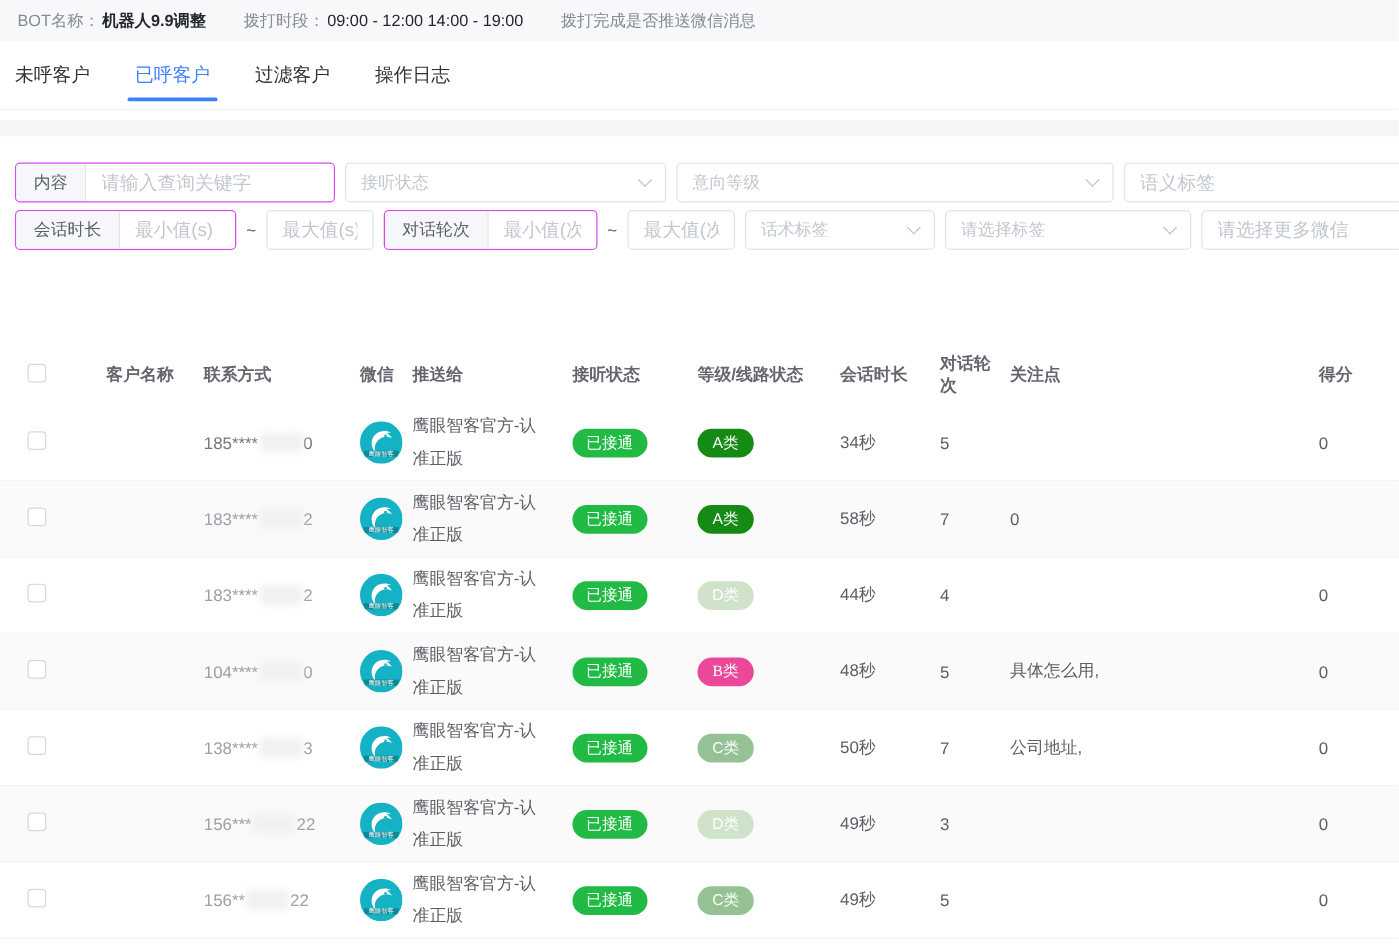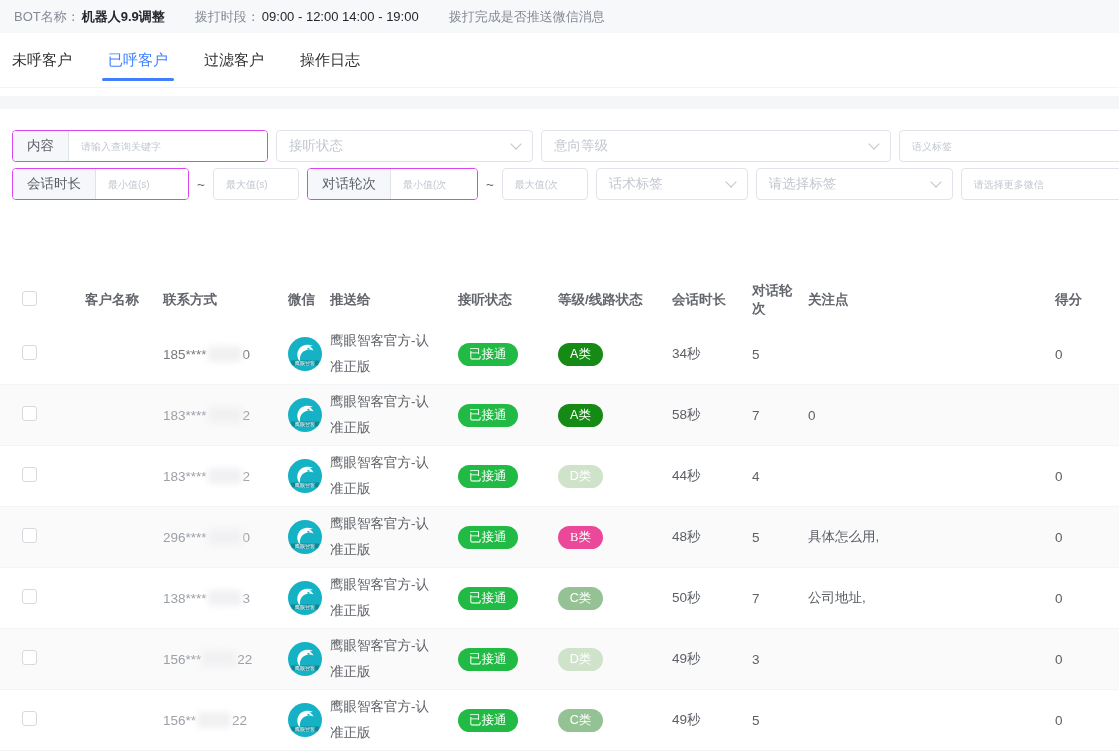--- a/index.html
+++ b/index.html
@@ -18,21 +18,21 @@
   .tab{position:relative;height:100%;display:flex;align-items:center;cursor:pointer;color:#303133}
   .tab.active{color:#4080ff}
   .tab.active::after{content:"";position:absolute;left:-6px;right:-6px;bottom:6px;height:3px;border-radius:2px;background:#4080ff}
   .band{height:13px;background:#f5f6f8;margin-top:8px}
 
   
   .filters{padding:0 12px;margin-top:21px;font-size:13.5px}
   .frow{display:flex;align-items:center;gap:8px;margin-bottom:6px}
   .input-group{display:flex;height:32px;border:1px solid #d946ef;border-radius:4px;overflow:hidden;background:#fff;flex-shrink:0}
   .addon{background:#f5f7fa;color:#5c6068;display:flex;align-items:center;padding:0 14px;border-right:1px solid #e0e3e9;flex-shrink:0}
-  input{border:none;outline:none;padding:0 12px;font-size:10px;color:#333;background:#fff;font-family:inherit;min-width:0}
+  input{border:none;outline:none;padding:0 12px;font-size:15px;color:#333;background:#fff;font-family:inherit;min-width:0}
   input::placeholder{color:#c2c7cf}
   .solo{height:32px;border:1px solid #e0e3e9;border-radius:4px;flex-shrink:0}
   .select{height:32px;border:1px solid #e0e3e9;border-radius:4px;display:flex;align-items:center;justify-content:space-between;padding:0 12px;background:#fff;cursor:pointer;flex-shrink:0}
   .select .ph{color:#c2c7cf}
   .chev{width:8px;height:8px;border-right:1.5px solid #c0c4cc;border-bottom:1.5px solid #c0c4cc;transform:rotate(45deg);margin-top:-4px;flex-shrink:0}
   .tilde{color:#5c6068}
   .g-content{width:256px}.g-content input{flex:1}
   .w-answer{width:257px}.w-intent{width:350px}.w-semantic{width:230px}
   .in-min{width:92px}.in-max{width:86px}
   .w-script{width:152px}.w-tagsel{width:197px}.w-morewx{width:222px}
@@ -206,21 +206,21 @@
       <div class="td"><span class="grade-pill" style="background: rgb(207, 227, 202);">D类</span></div>
       <div class="td">44秒</div>
       <div class="td">4</div>
       <div class="td"></div>
       <div class="td">0</div>
     </div>
 
     <div class="tr striped">
       <div class="td"><span class="cb"></span></div>
       <div class="td"></div>
-      <div class="td td-phone"><span>296****</span><span class="redact"></span><span>0</span></div>
+      <div class="td td-phone"><span>104****</span><span class="redact"></span><span>0</span></div>
       <div class="td">
         <svg class="wx-avatar" viewBox="0 0 36 36">
           <circle cx="18" cy="18" r="18" fill="#14b2c4"></circle>
           <path d="M26.5 9.5 C20 6.3 12.3 9 10.3 15.5 C9.1 19.6 10.4 23.7 13 26.2 C12 22 12.9 18.4 15.6 15.9 C19.1 12.7 23.6 12.4 27.1 14.4 C26.2 12.4 24.5 10.7 22.4 10.1 C24 9.6 25.5 9.4 26.5 9.5 Z" fill="#ffffff"></path>
           <circle cx="21.6" cy="12.4" r="1.1" fill="#14b2c4"></circle>
           <path d="M3 25 L33 25 L32 30 L4 30 Z" fill="rgba(8,84,96,0.45)"></path>
           <text x="18" y="29.3" font-size="5.4" fill="#ffffff" text-anchor="middle">鹰眼智客</text>
         </svg>
       </div>
       <div class="td td-push">鹰眼智客官方-认准正版</div>

